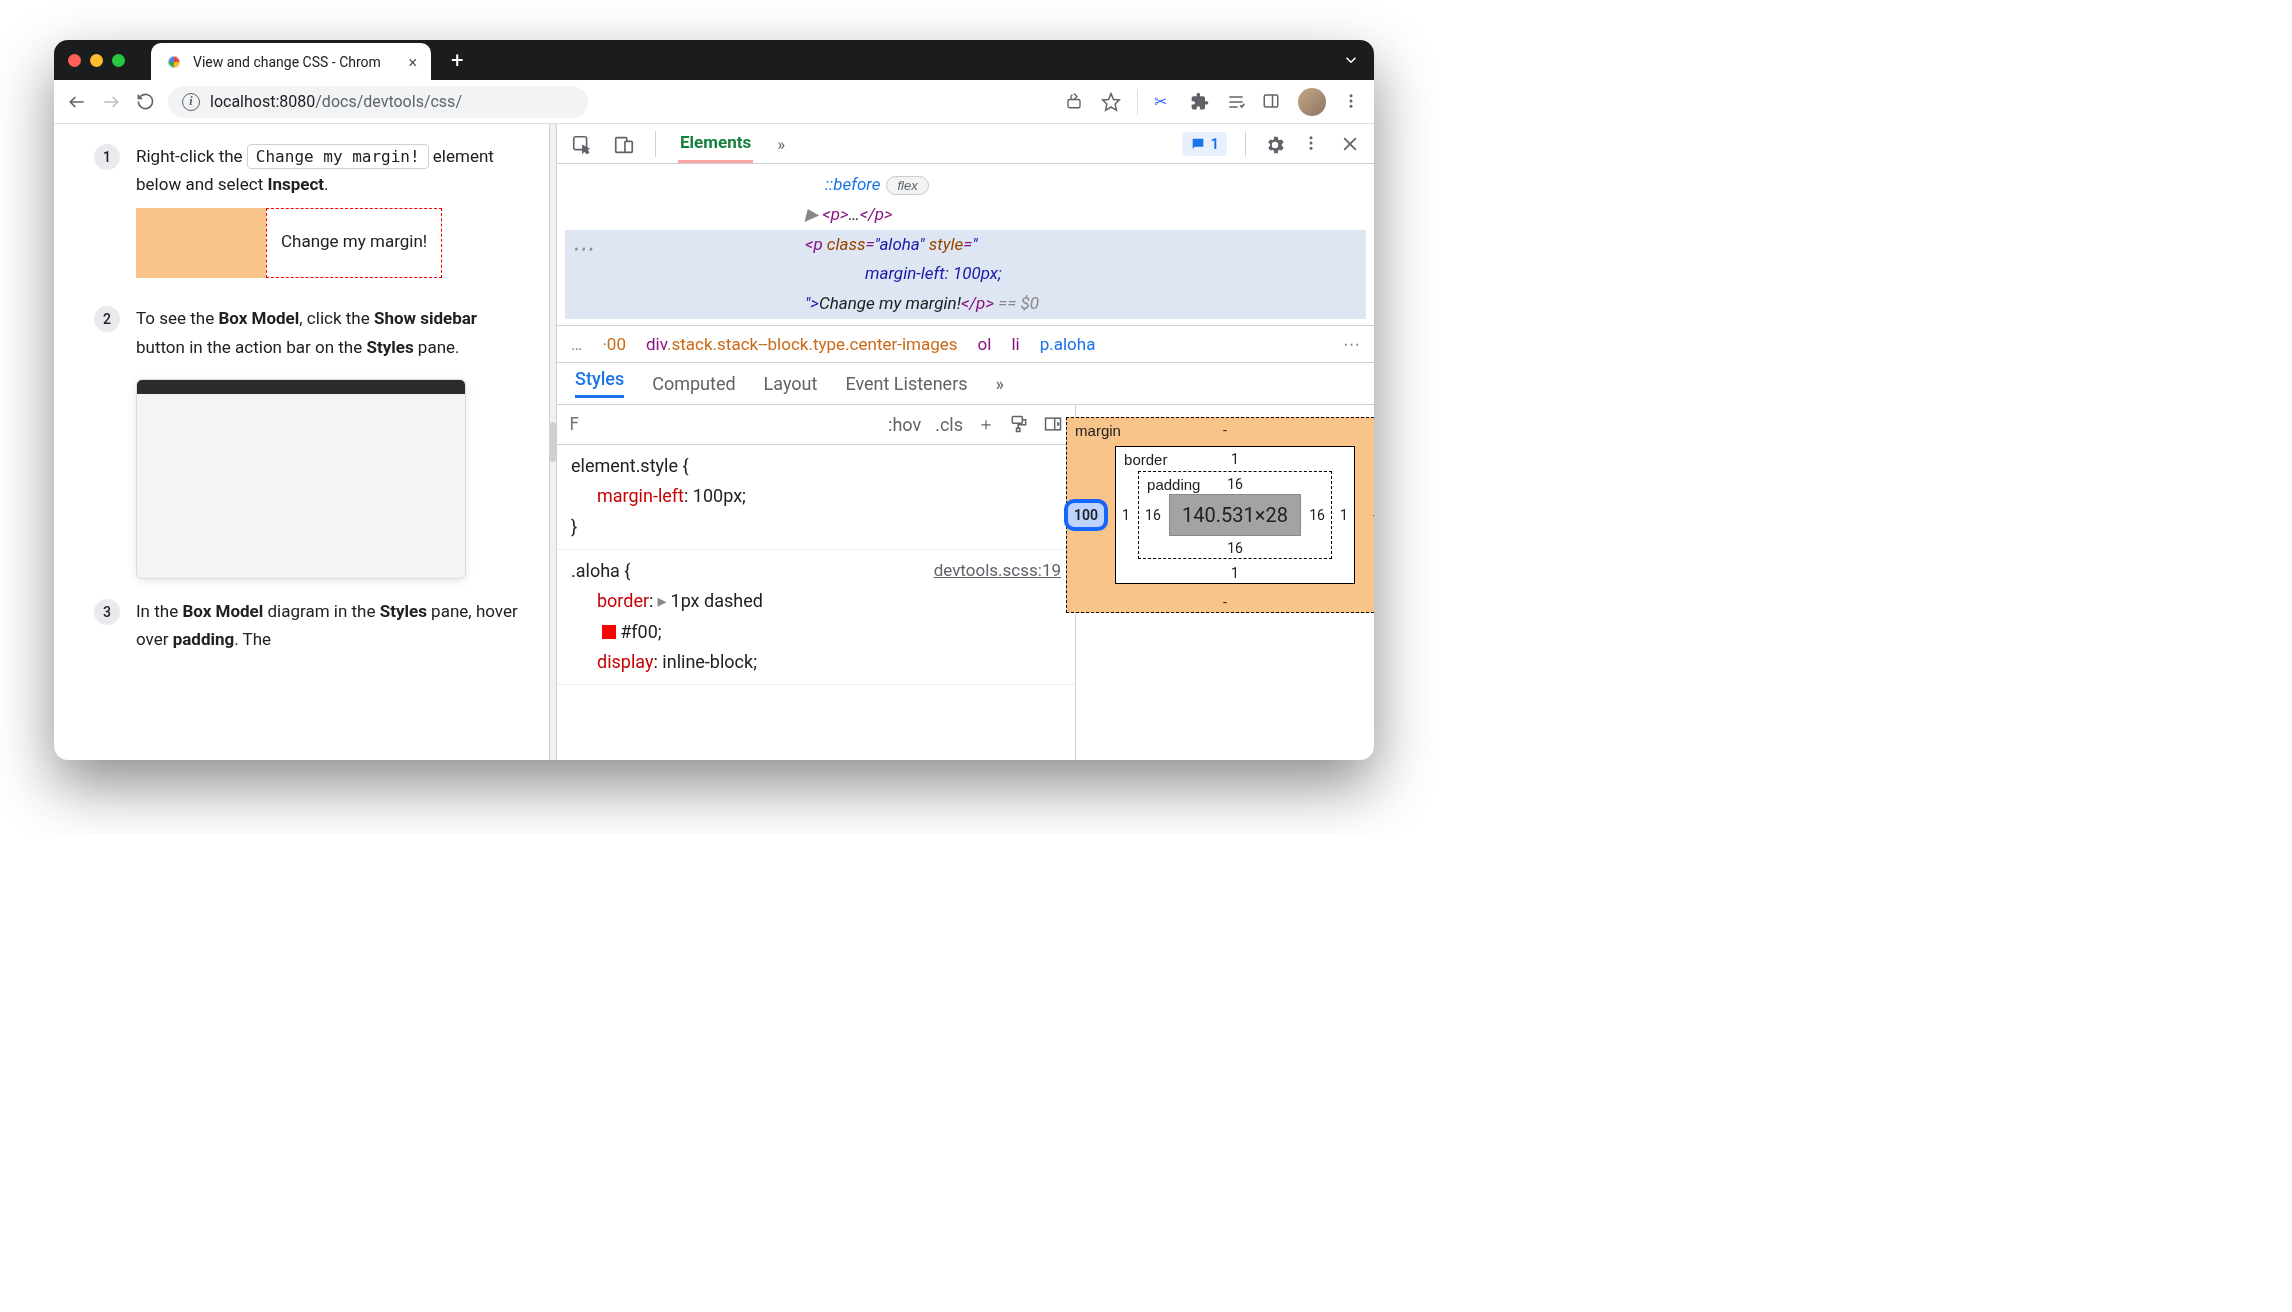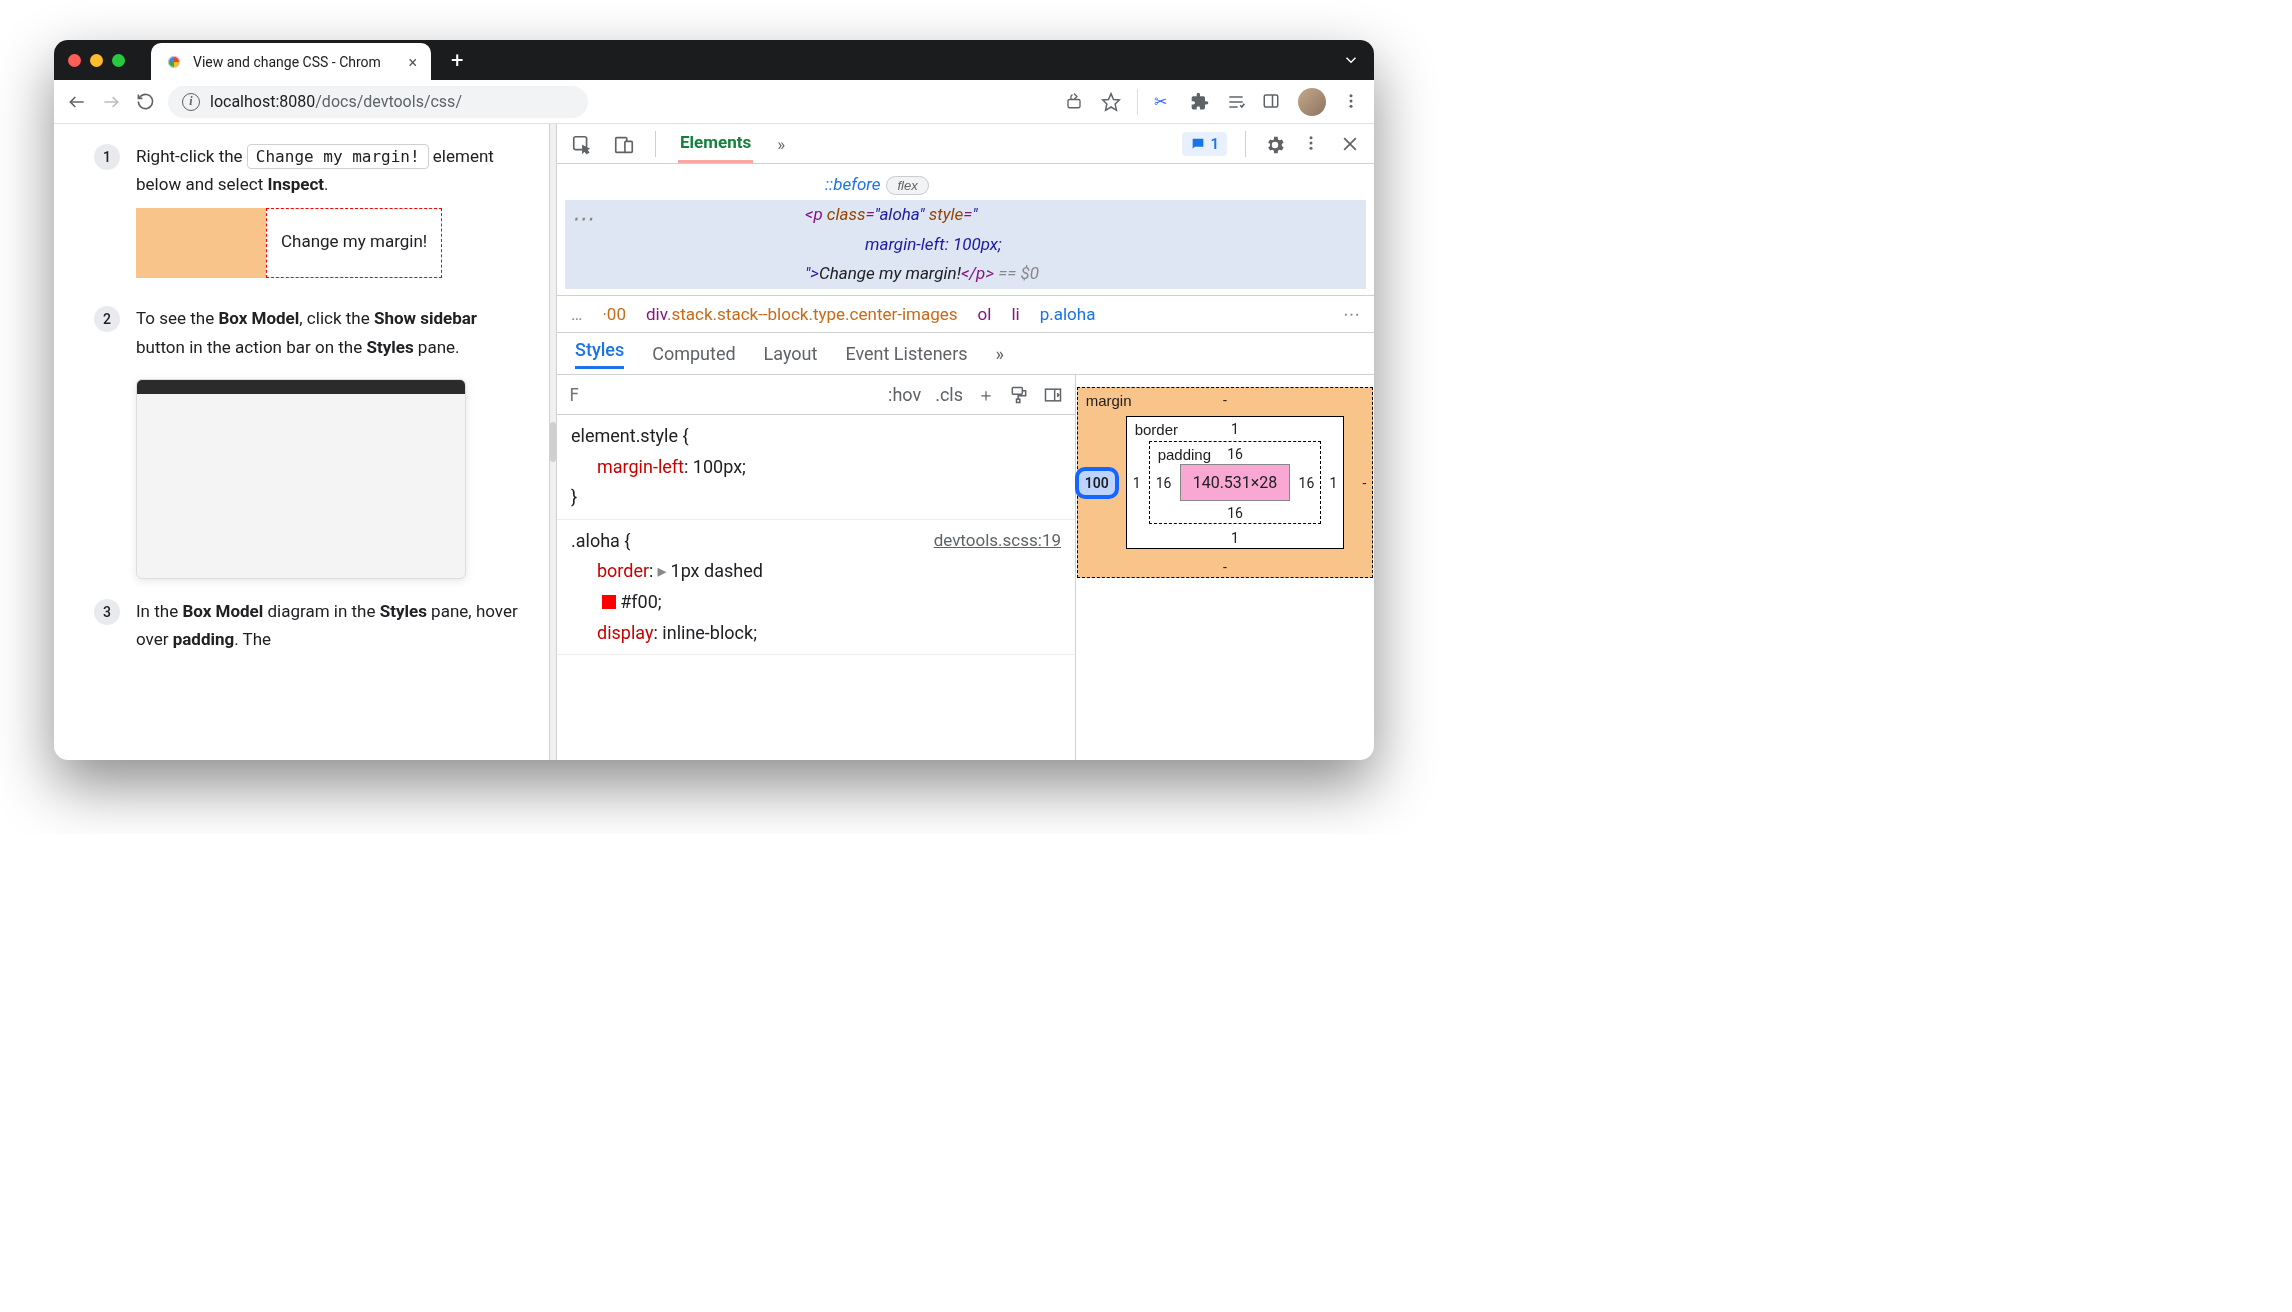--- a/index.html
+++ b/index.html
@@ -79,21 +79,21 @@
   .rule .val { color: #202124; }
   .rule .src { position: absolute; right: 14px; top: 6px; color: #5f6368; text-decoration: underline; font-size: 17px; }
   .swatch { display: inline-block; width: 14px; height: 14px; background: #f00; margin-right: 4px; vertical-align: -1px; }
   .tri { color: #888; margin: 0 4px; }
   
   .boxmodel { width: 299px; border-left: 1px solid #d0d0d0; padding: 12px; display: flex; align-items: flex-start; justify-content: center; }
   .bm-margin { background: #f8c48a; border: 1.5px dashed #000; padding: 28px 28px 28px 48px; position: relative; font-family: ui-monospace, monospace; font-size: 14px; }
   .bm-label { position: absolute; top: 4px; left: 8px; font-size: 15px; font-family: -apple-system,sans-serif; }
   .bm-border { background: #fff; border: 1.5px solid #000; padding: 24px 22px; position: relative; }
   .bm-padding { background: #fff; border: 1.5px dashed #000; padding: 22px 30px; position: relative; }
-  .bm-content { background: #f9a8d4; border: 1.5px solid #888; padding: 8px 12px; font-size: 16px; white-space: nowrap; }
+  .bm-content { background: #a3a3a3; border: 1.5px solid #888; padding: 8px 12px; font-size: 20px; white-space: nowrap; }
   .bm-val { position: absolute; font-size: 14px; }
   .bm-top { top: 4px; left: 50%; transform: translateX(-50%); }
   .bm-bot { bottom: 2px; left: 50%; transform: translateX(-50%); }
   .bm-lft { left: 6px; top: 50%; transform: translateY(-50%); }
   .bm-rgt { right: 6px; top: 50%; transform: translateY(-50%); }
   .hl-100 { position: absolute; left: -3px; top: 50%; transform: translateY(-50%); border: 4px solid #1565ff; border-radius: 10px; padding: 4px 6px; background: #bcd4ff; font-weight: 600; }
   svg { display: block; }
 </style>
 </head>
 <body>
@@ -264,20 +264,21 @@
               <svg width="20" height="20" viewBox="0 0 24 24" stroke="#5f6368" stroke-width="2">
                 <line x1="5" y1="5" x2="19" y2="19"></line>
                 <line x1="19" y1="5" x2="5" y2="19"></line>
               </svg>
             </span>
         </div>
       </div>
 
       <div class="dom" style="position:relative">
         <div class="dom-line"><span class="t-pseudo">::before</span><span class="t-pill">flex</span></div>
+        <div class="dom-line" style="padding-left:240px"><span style="color:#888">▶ </span><span class="t-tag">&lt;p&gt;</span><span>…</span><span class="t-tag">&lt;/p&gt;</span></div>
         <div class="dom-sel" style="position:relative">
           <span class="dom-dots">⋯</span>
           <div class="dom-line" style="padding-left:240px"><span class="t-tag">&lt;p </span><span class="t-attr">class</span><span class="t-tag">=</span><span class="t-val">"aloha"</span> <span class="t-attr">style</span><span class="t-tag">=</span><span class="t-val">"</span></div>
           <div class="dom-line" style="padding-left:300px"><span class="t-val">margin-left: 100px;</span></div>
           <div class="dom-line" style="padding-left:240px"><span class="t-val">"&gt;</span><span>Change my margin!</span><span class="t-tag">&lt;/p&gt;</span><span class="t-eq"> == $0</span></div>
         </div>
       </div>
 
       <div class="bc">
         <span class="ell">…</span>

